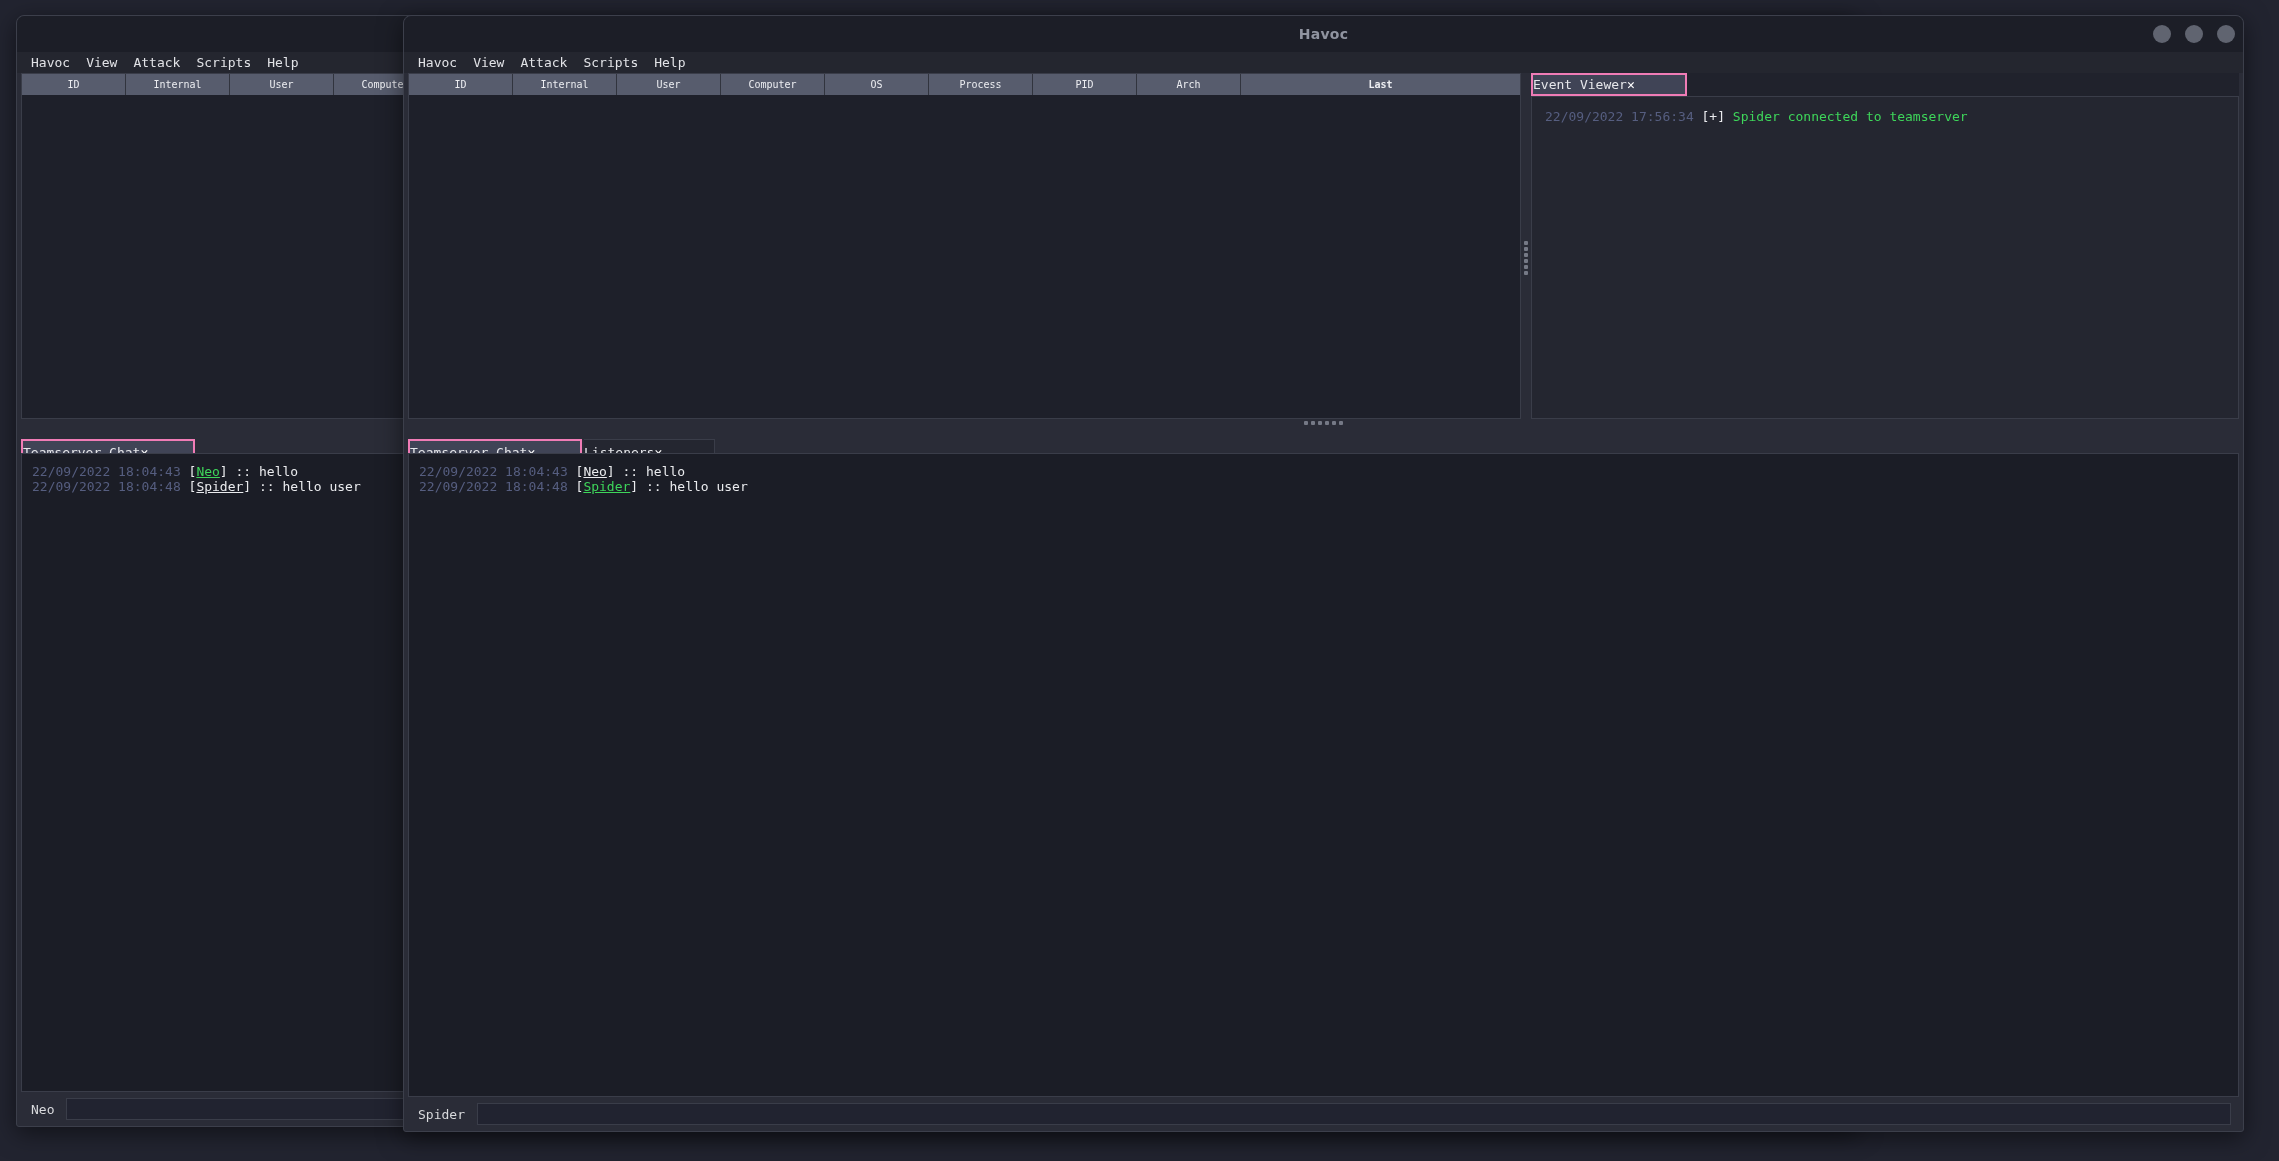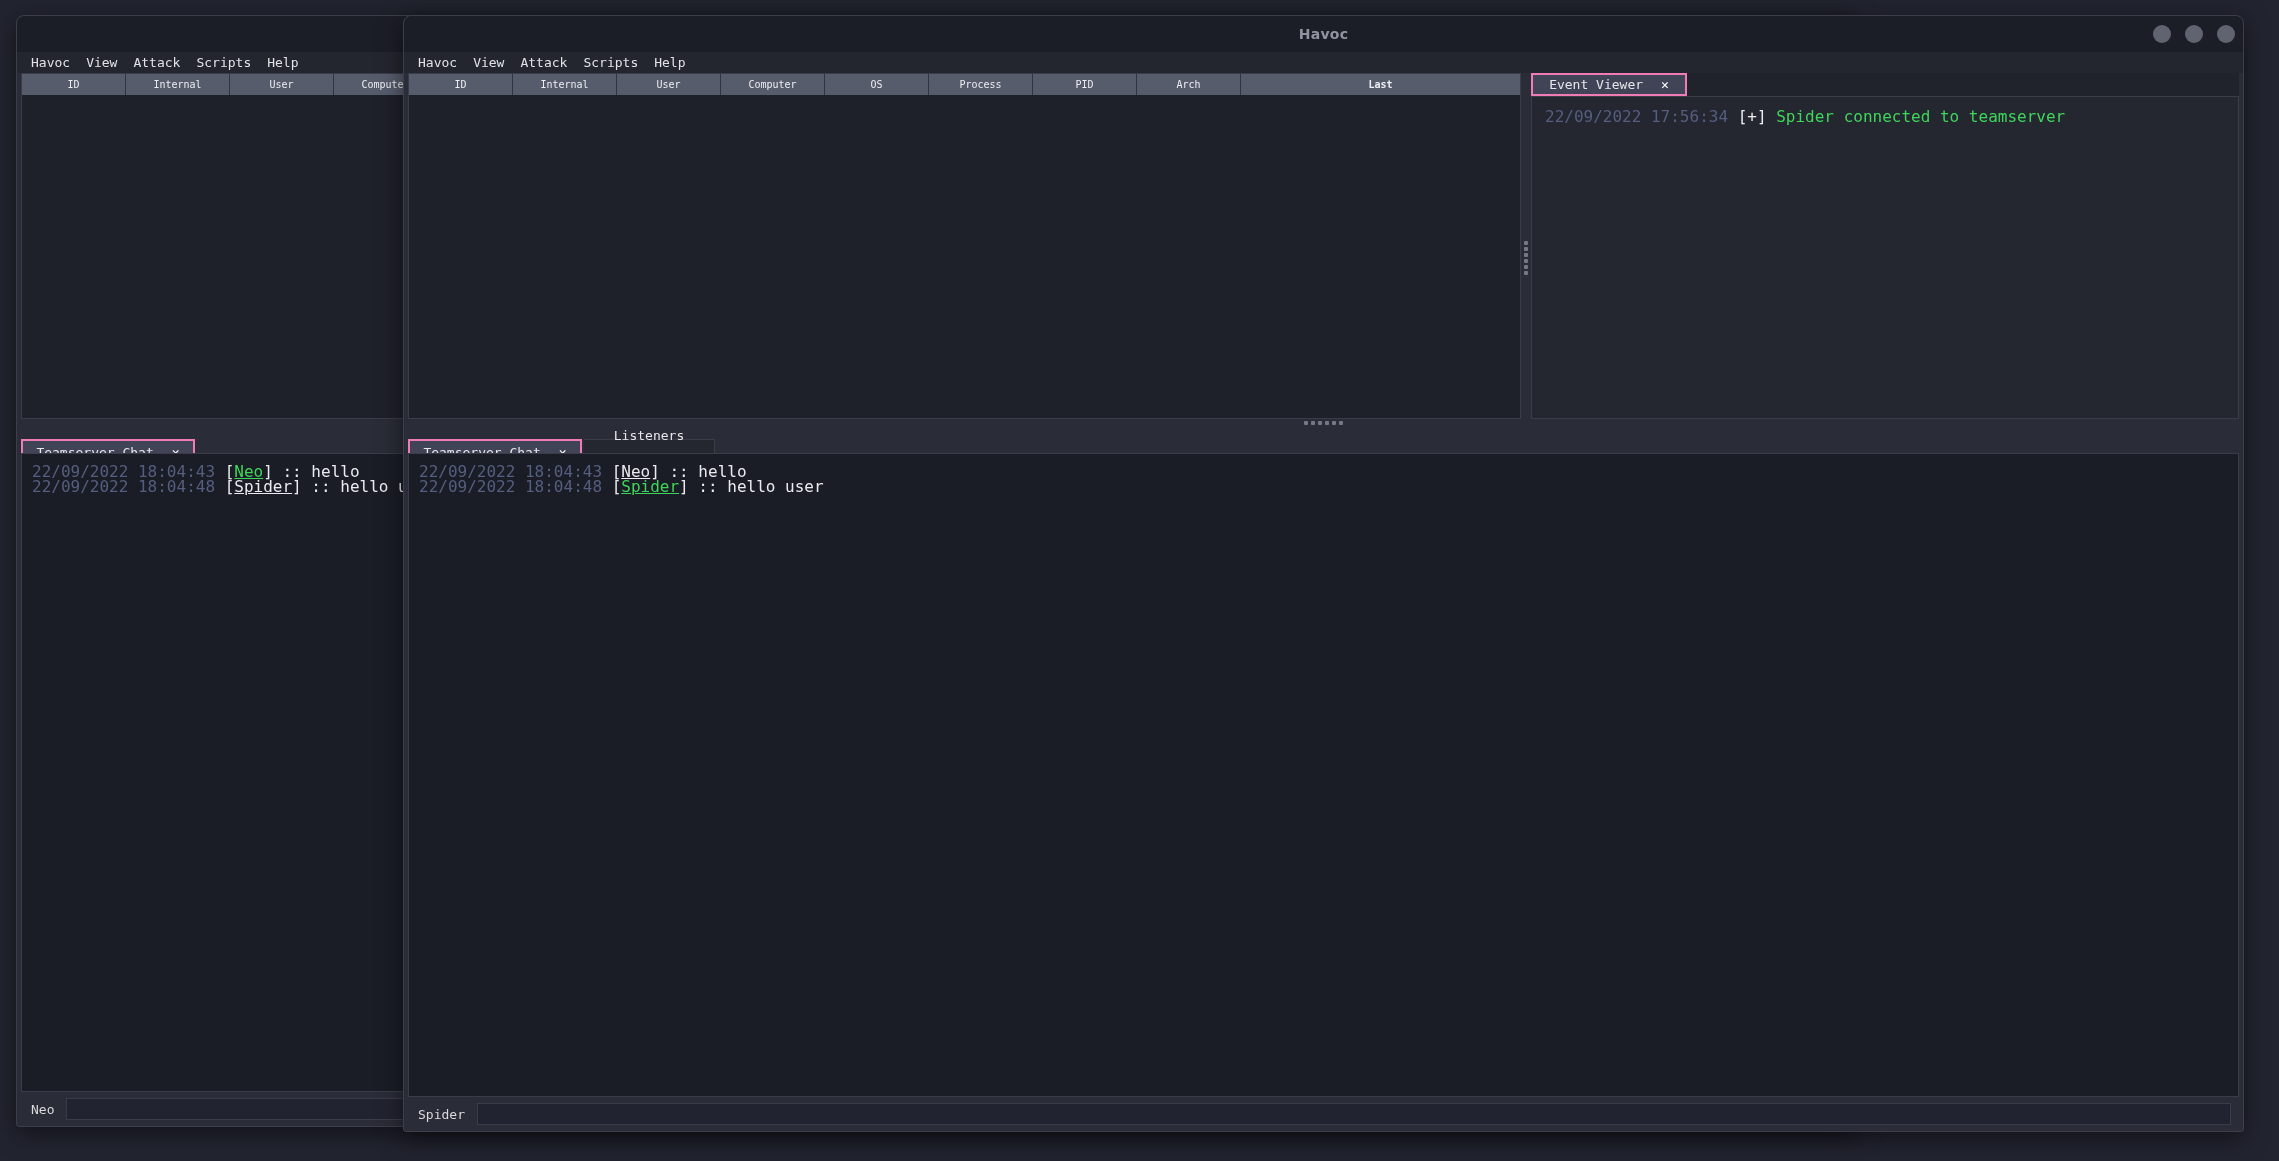--- a/index.html
+++ b/index.html
@@ -36,40 +36,40 @@
     display:flex;align-items:center;justify-content:center;border-right:1px solid var(--th-div);}
   .th:last-child{flex:1;border-right:none;font-weight:bold;}
   .table-body{flex:1;background:var(--tbody-bg);}
   .v-splitter{position:absolute;left:1117px;top:57px;width:10px;height:346px;
     display:flex;flex-direction:column;align-items:center;}
   .v-dots{margin-top:168px;display:flex;flex-direction:column;gap:2px;}
   .v-dots i,.h-dots i{display:block;width:4px;height:4px;background:var(--splitter-dot);border-radius:1px;}
   .event-panel{position:absolute;left:1127px;top:57px;width:708px;height:346px;}
   .tab-row{position:absolute;left:0;top:0;right:0;height:23px;background:var(--tabrow-bg);
     display:flex;align-items:stretch;}
-  .tab{display:flex;align-items:center;justify-content:center;gap:18px;font-size:13px;
+  .tab{display:flex;align-items:center;font-size:13px;
     color:var(--tab-fg);background:var(--tab-active-bg);border:2px solid var(--tab-pink);}
   .tab .close{color:#fff;font-size:13px;font-weight:bold;cursor:default;}
   .tab.inactive{background:var(--tab-inactive-bg);border:1px solid var(--panel-border);border-left:none;}
   .event-body{position:absolute;left:0;top:23px;right:0;bottom:0;background:var(--content-bg);
     border:1px solid var(--panel-border);padding:12px 0 0 13px;}
-  .line{font-size:16px;line-height:16px;white-space:pre;}
+  .line{font-size:13px;line-height:16px;white-space:pre;}
   .ts{color:var(--ts);}
   .badge{color:var(--white);}
   .msg-green{color:var(--green);}
   .msg-white{color:var(--white);}
   .uname{text-decoration:underline;}
   .uname.self{color:var(--green);}
   .uname.other{color:var(--white);}
   .h-splitter{position:absolute;left:4px;top:403px;width:1831px;height:8px;
     display:flex;align-items:center;justify-content:center;}
   .h-dots{display:flex;gap:3px;}
   .chat-tabs{position:absolute;left:4px;top:411px;height:26px;display:flex;gap:2px;margin-top:12px;}
   .chat-tab-active{width:174px;}
-  .chat-tab-listeners{width:131px;flex-direction:column;}
+  .chat-tab-listeners{width:131px;}
   .chat-body{position:absolute;left:4px;top:437px;width:1831px;bottom:34px;
     background:var(--chat-bg);border:1px solid var(--panel-border);padding:10px 0 0 10px;}
   .chat-body .line{line-height:15px;}
   .input-row{position:absolute;left:4px;right:4px;bottom:2px;height:30px;background:var(--inputrow-bg);
     display:flex;align-items:center;padding:0 8px 0 10px;}
   .input-label{color:#d9dadd;font-size:13px;margin-right:12px;}
   .chat-input{flex:1;height:22px;background:var(--input-bg);border:1px solid var(--input-border);
     color:var(--white);font-family:inherit;font-size:13px;padding:0 6px;outline:none;}
   
   #win-left{left:16px;top:15px;width:1841px;height:1112px;}

